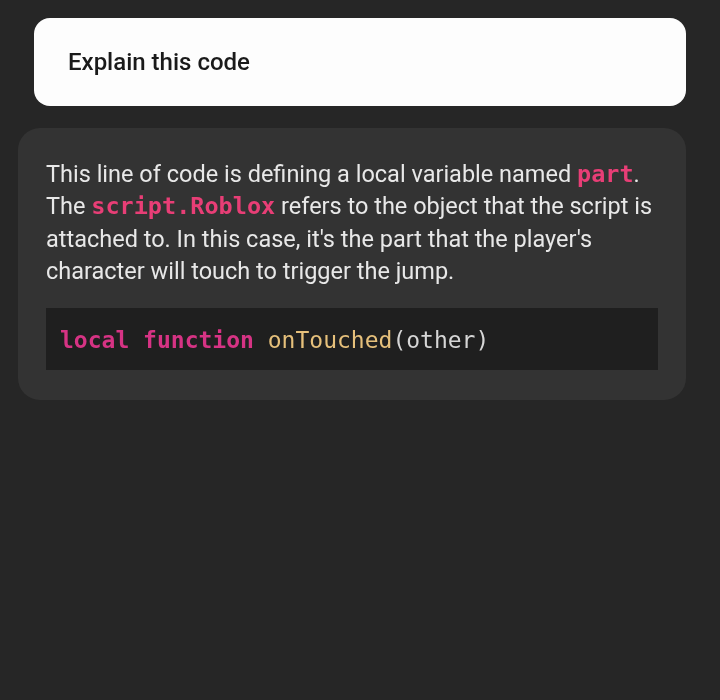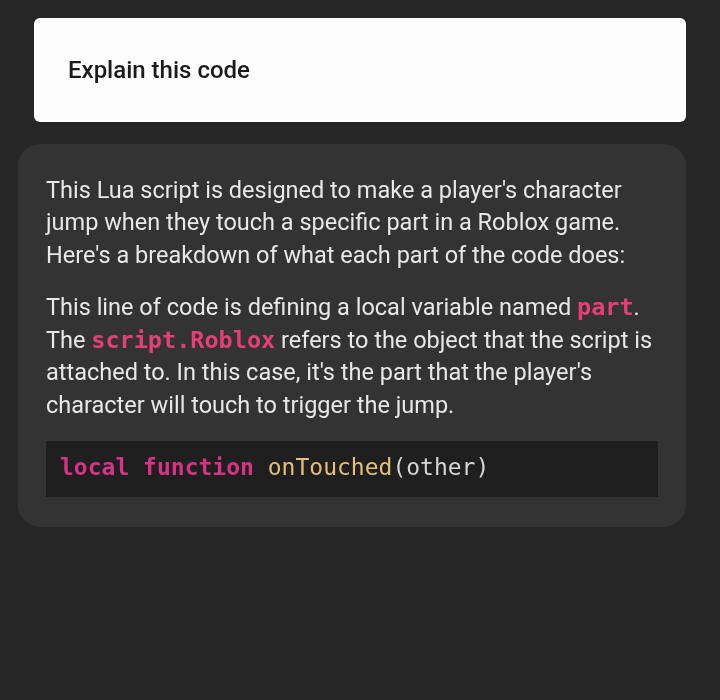--- a/index.html
+++ b/index.html
@@ -6,23 +6,23 @@
   body {
     background: #262626;
     font-family: -apple-system, BlinkMacSystemFont, "Segoe UI", Roboto, Helvetica, Arial, sans-serif;
     width: 720px;
     height: 700px;
     overflow: hidden;
   }
   .user-bubble {
     background: #fdfdfd;
     color: #1a1a1a;
-    border-radius: 6px;
+    border-radius: 16px;
     margin: 18px 34px 0 34px;
-    padding: 38px 34px;
+    padding: 30px 34px;
     font-size: 24px;
     font-weight: 500;
   }
   .assistant-bubble {
     background: #333333;
     color: #e8e8e8;
     border-radius: 22px;
     margin: 22px 34px 0 18px;
     padding: 30px 28px 30px 28px;
     font-size: 23.5px;
@@ -35,21 +35,21 @@
     background: #1f1f1f;
     font-family: "SF Mono", "Consolas", "Menlo", monospace;
     font-size: 23px;
     padding: 14px 14px 38px 14px;
     margin: 10px 0 22px 0;
     white-space: pre;
     color: #d6d6d6;
     line-height: 1.4;
   }
   .code-block.short {
-    padding: 10px 14px 14px 14px;
+    padding: 16px 14px 14px 14px;
     margin-bottom: 0;
   }
   .tok-keyword { color: #d63384; font-weight: 600; }
   .tok-ident { color: #d6d6d6; }
   .tok-prop { color: #6cc3e0; }
   .tok-func { color: #e6c07b; }
   .inline-code {
     font-family: "SF Mono", "Consolas", "Menlo", monospace;
     color: #e83e76;
     font-weight: 600;
@@ -57,23 +57,20 @@
 </style>
 </head>
 <body>
 
 <div class="user-bubble">
   <span>Explain this code</span>
 </div>
 
 <div class="assistant-bubble">
 
-  <div class="para">
-    <span>This Lua script is designed to make a player's character jump when they touch a specific part in a Roblox game. Here's a breakdown of what each part of the code does:</span>
-  </div>
 
 
   <div class="para">
     <span>This line of code is defining a local variable named </span><span class="inline-code">part</span><span>. The </span><span class="inline-code">script.Roblox</span><span> refers to the object that the script is attached to. In this case, it's the part that the player's character will touch to trigger the jump.</span>
   </div>
 
   <div class="code-block short"><span class="tok-keyword">local</span> <span class="tok-keyword">function</span> <span class="tok-func">onTouched</span><span class="tok-ident">(</span><span class="tok-ident">other</span><span class="tok-ident">)</span></div>
 
 </div>
 

